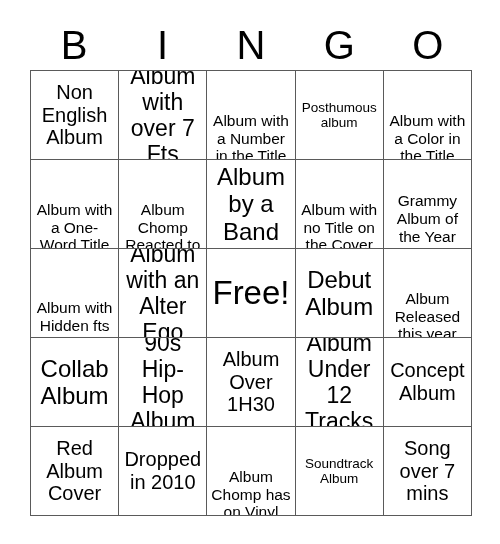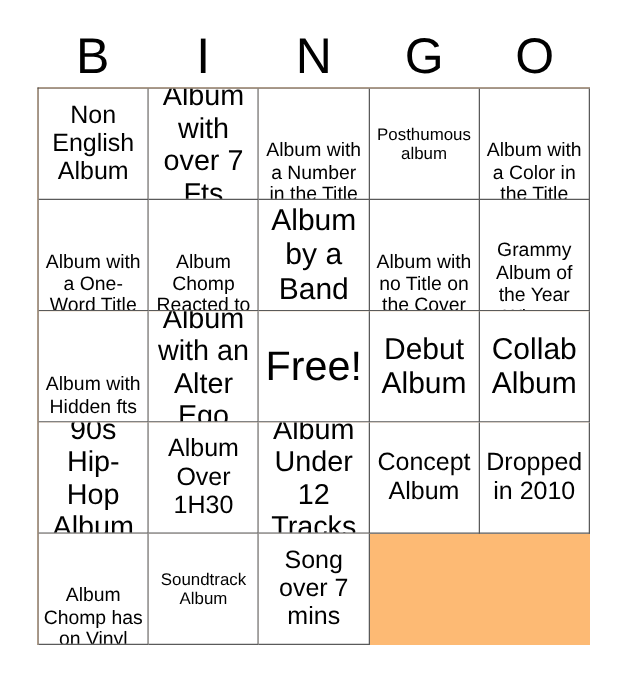--- a/index.html
+++ b/index.html
@@ -45,21 +45,21 @@
     left: 30px;
     top: 70px;
     width: 442px;
     height: 446px;
     display: grid;
     grid-template-columns: repeat(5, 1fr);
     grid-template-rows: repeat(5, 1fr);
     border-top: 1px solid #5a5a5a;
     border-left: 1px solid #5a5a5a;
     box-sizing: border-box;
-    background: #fdba74;
+    background: #c4b5fd;
   }
   .cell {
     border-right: 1px solid #5a5a5a;
     border-bottom: 1px solid #5a5a5a;
     box-sizing: border-box;
     display: flex;
     align-items: center;
     justify-content: center;
     text-align: center;
     padding: 2px 3px;
@@ -140,34 +140,40 @@
       </div>
       <div class="cell fs-m">
         <span class="cell-text">Album with an Alter Ego</span>
       </div>
       <div class="cell fs-xxl">
         <span class="cell-text">Free!</span>
       </div>
       <div class="cell fs-xl">
         <span class="cell-text">Debut Album</span>
       </div>
+      <div class="cell fs-s">
+        <span class="cell-text">Album Released this year</span>
+      </div>
       <div class="cell fs-xl">
         <span class="cell-text">Collab Album</span>
       </div>
       <div class="cell fs-m">
         <span class="cell-text">90s Hip-Hop Album</span>
       </div>
       <div class="cell fs-l">
         <span class="cell-text">Album Over 1H30</span>
       </div>
       <div class="cell fs-m">
         <span class="cell-text">Album Under 12 Tracks</span>
       </div>
       <div class="cell fs-l">
         <span class="cell-text">Concept Album</span>
+      </div>
+      <div class="cell fs-l">
+        <span class="cell-text">Red Album Cover</span>
       </div>
       <div class="cell fs-l">
         <span class="cell-text">Dropped in 2010</span>
       </div>
       <div class="cell fs-s">
         <span class="cell-text">Album Chomp has on Vinyl</span>
       </div>
       <div class="cell fs-xs">
         <span class="cell-text">Soundtrack Album</span>
       </div>

